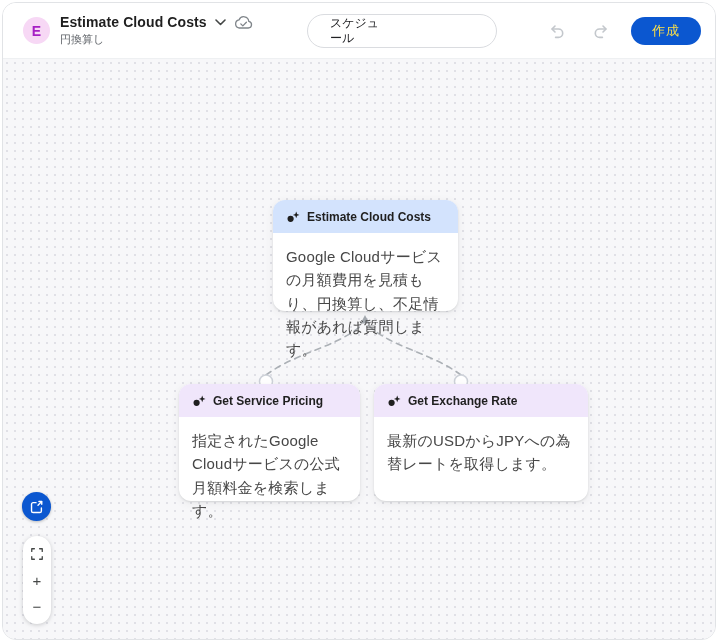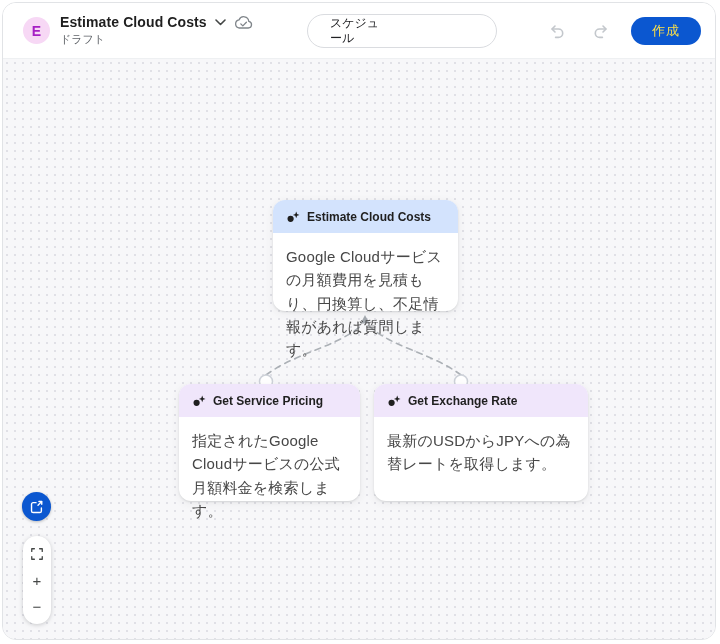--- a/index.html
+++ b/index.html
@@ -87,21 +87,21 @@
               <path d="M1 1l4.5 4.5L10 1" fill="none" stroke="#444746" stroke-width="1.6" stroke-linecap="round" stroke-linejoin="round"></path>
             </svg>
         </span>
         <span style="display:flex;">
           <svg width="19" height="15" viewBox="0 0 19 15" fill="none" stroke="#80868b" stroke-width="1.3" stroke-linecap="round" stroke-linejoin="round">
             <path d="M5.2 13h9a3.3 3.3 0 0 0 .6-6.55A5.1 5.1 0 0 0 5 4.9 4.1 4.1 0 0 0 5.2 13z"></path>
             <path d="M6.8 8.9l2 2 3.6-3.6"></path>
           </svg>
         </span>
       </div>
-      <span class="status">ドラフト</span>
+      <span class="status">円換算し</span>
     </div>
 
     <div class="seg">
       <div class="seg-tab seg-schedule">
         <span>スケジュール</span>
       </div>
     </div>
 
     <div class="right-cluster">
       <div class="icon-btn">

